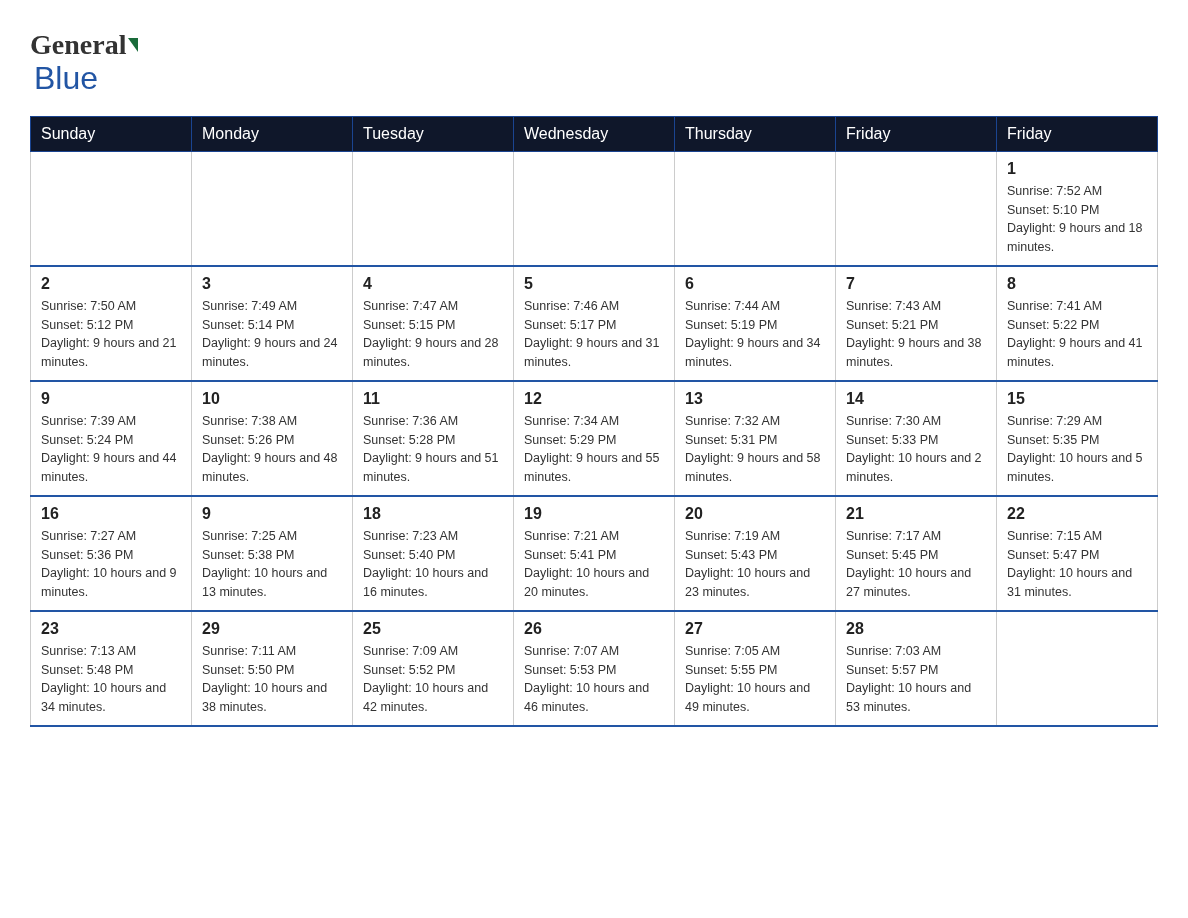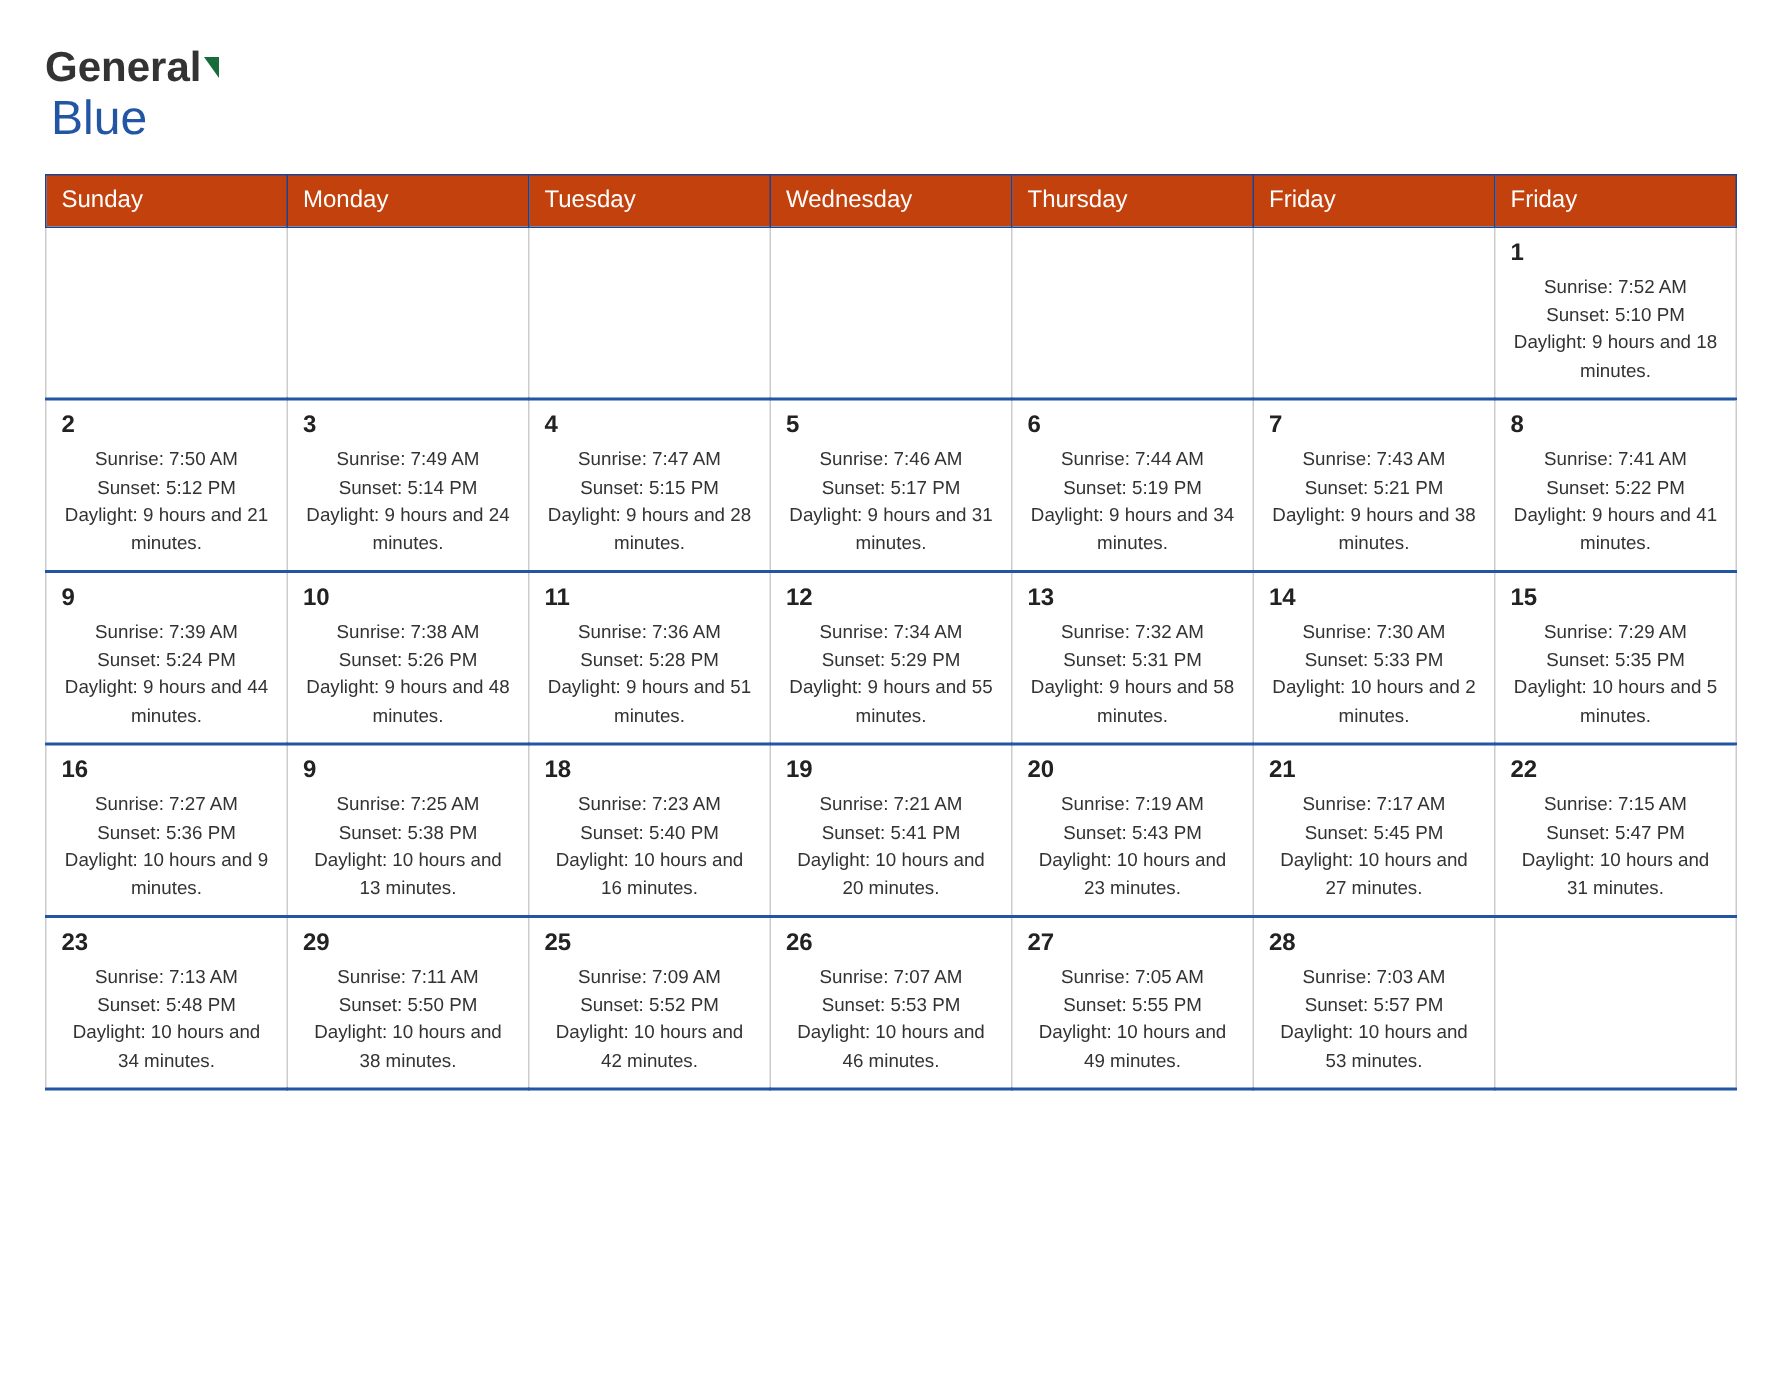--- a/index.html
+++ b/index.html
@@ -19,20 +19,21 @@
     .logo {
       display: flex;
       flex-direction: column;
       align-items: flex-start;
     }
     .logo-general {
       font-size: 28px;
       font-weight: bold;
       color: #333;
       line-height: 1.1;
+      font-family: Liberation Serif, serif;
     }
     .logo-triangle {
       display: inline-block;
       width: 0;
       height: 0;
       border-left: 10px solid transparent;
       border-right: 0px solid transparent;
       border-top: 14px solid #1a6b3a;
       margin-left: 2px;
       vertical-align: middle;
@@ -57,21 +58,21 @@
       font-size: 22px;
       font-weight: normal;
       color: #444;
       margin-top: 4px;
     }
     .calendar {
       width: 100%;
       border-collapse: collapse;
     }
     .calendar thead tr th {
-      background-color: #c2410c;
+      background-color: #0f172a;
       color: #fff;
       font-size: 16px;
       font-weight: normal;
       padding: 8px 10px;
       text-align: left;
       border: 1px solid #1a4490;
     }
     .calendar tbody tr td {
       vertical-align: top;
       padding: 8px 10px;
@@ -85,21 +86,20 @@
       font-size: 16px;
       font-weight: bold;
       color: #222;
       display: block;
       margin-bottom: 4px;
     }
     .calendar tbody tr td .day-info {
       font-size: 12.5px;
       color: #333;
       line-height: 1.5;
-      text-align: center;
     }
     .calendar tbody tr td.empty {
       background: #fff;
     }
     .calendar tbody tr {
       border-bottom: 2px solid #2255a4;
     }
     .logo-row {
       display: flex;
       align-items: center;

